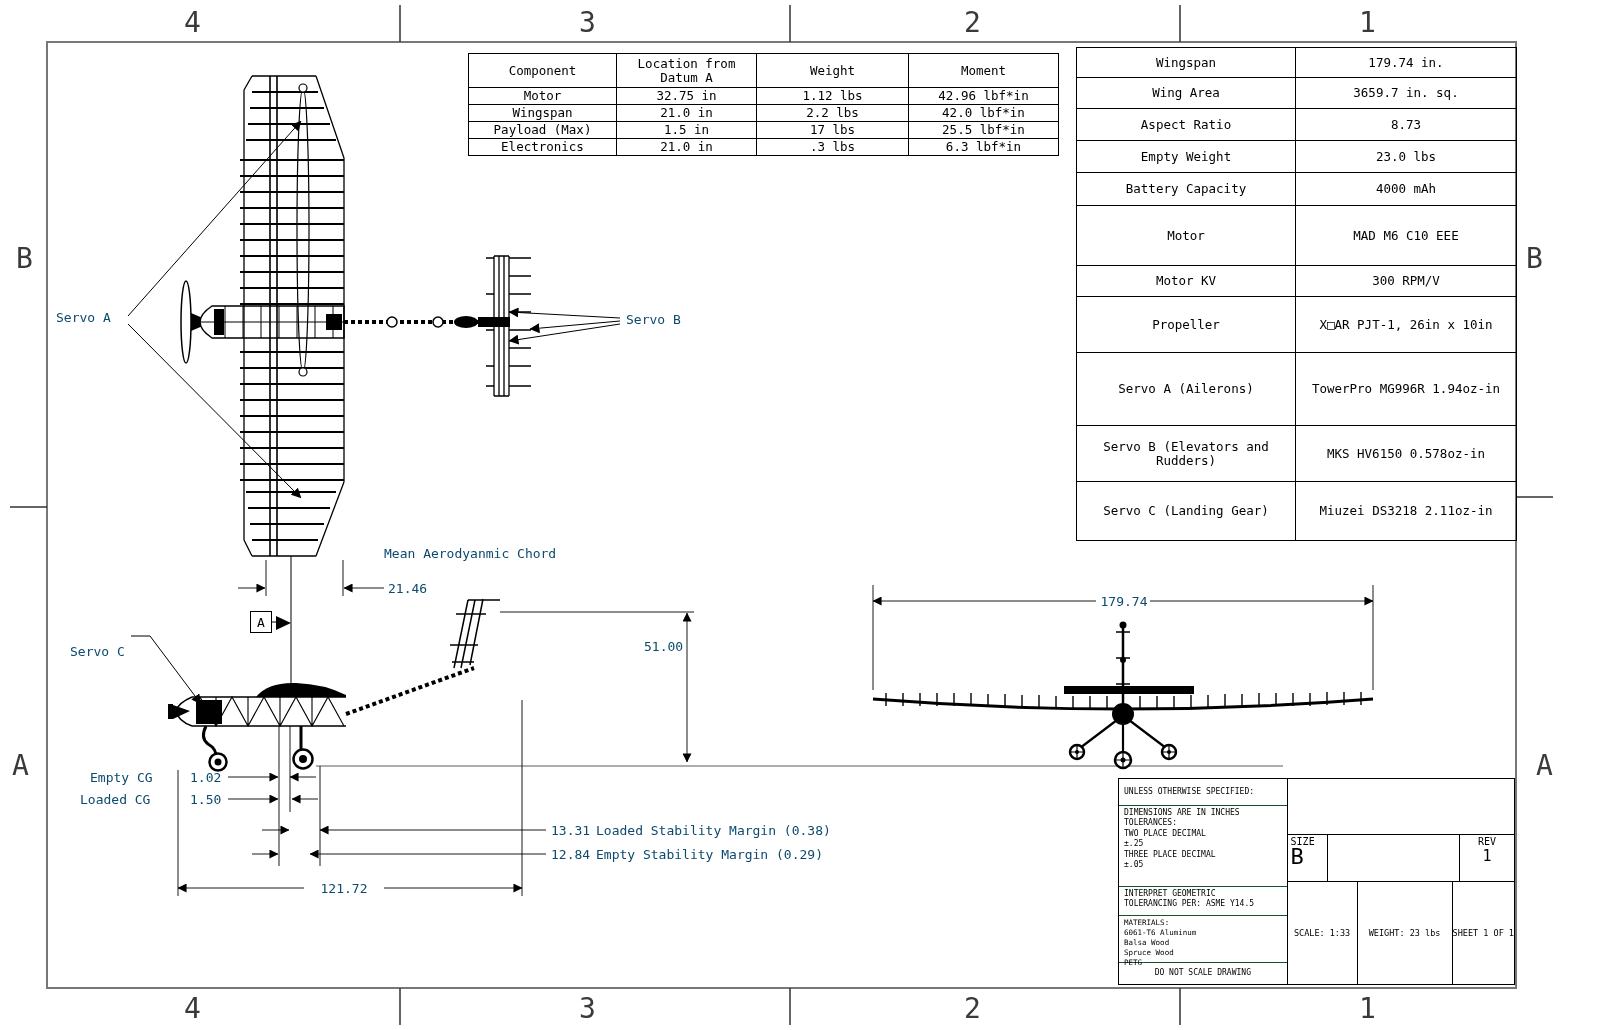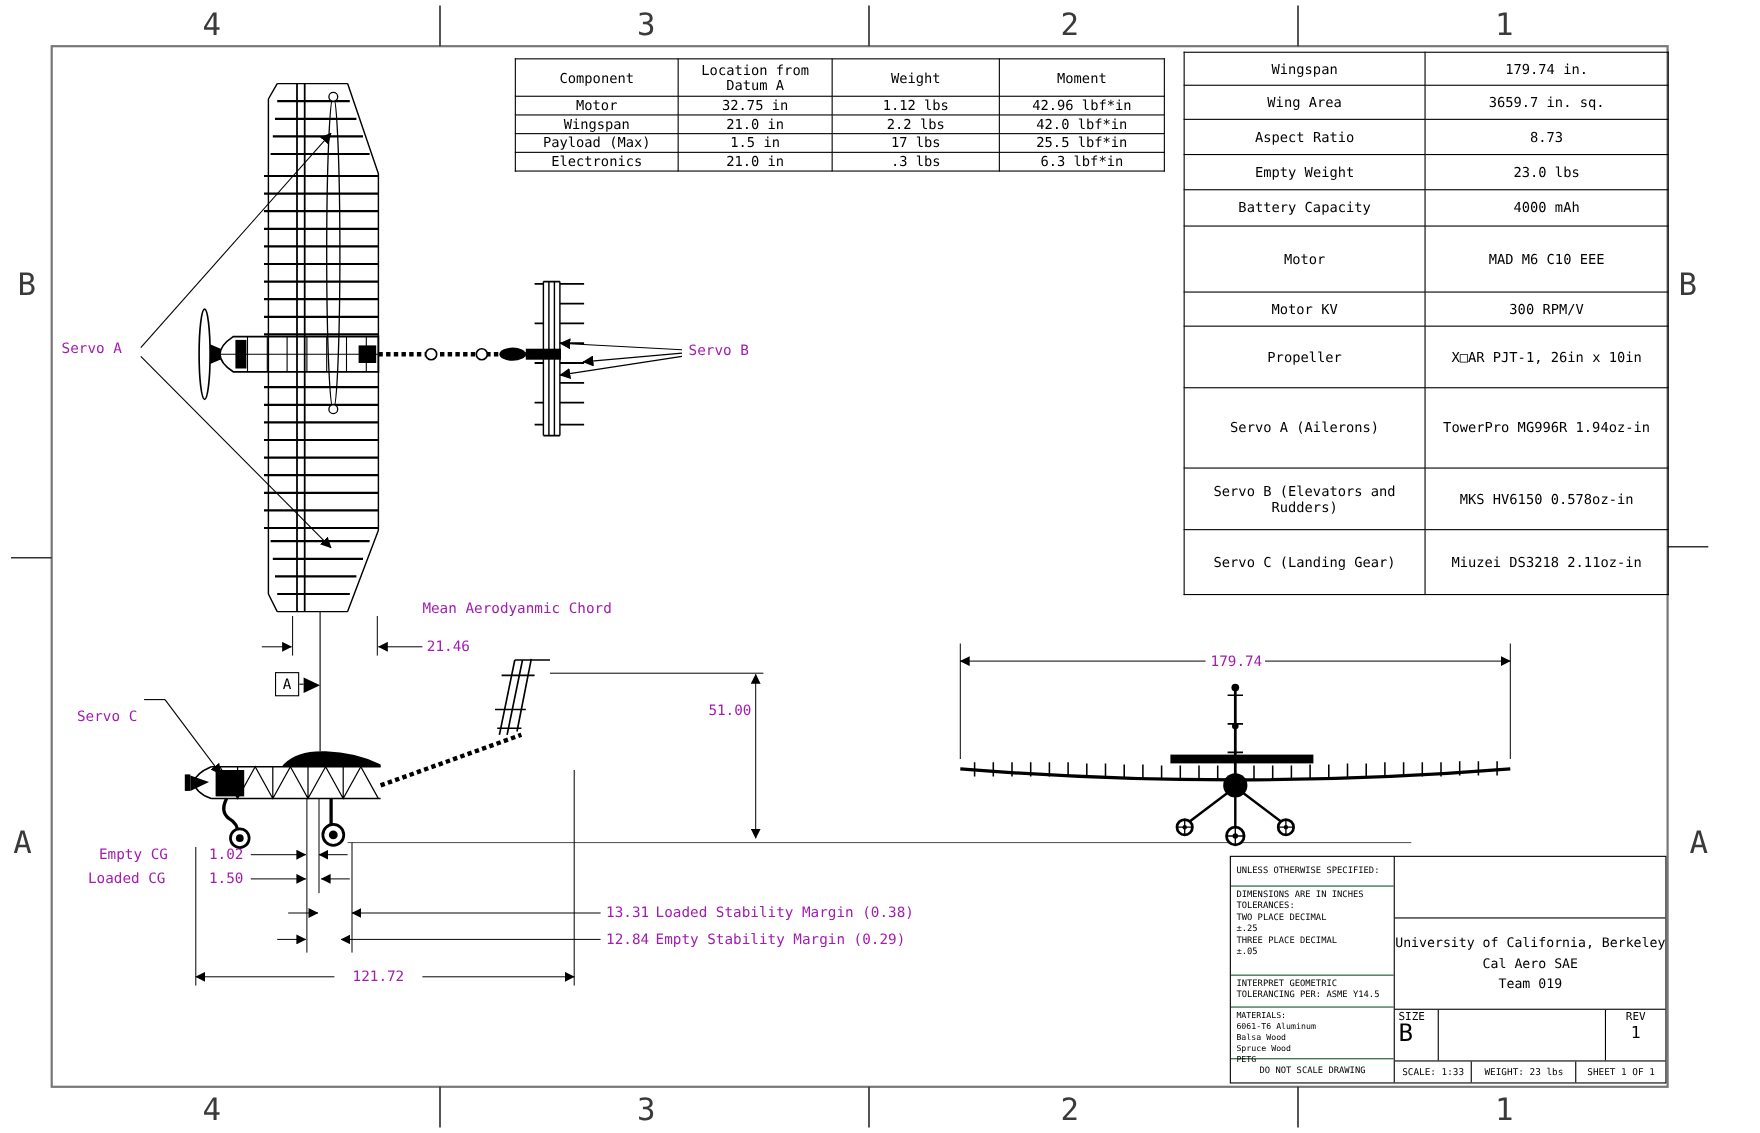--- a/index.html
+++ b/index.html
@@ -3,21 +3,21 @@
 <meta charset="utf-8">
 <style>
   * { margin:0; padding:0; box-sizing:border-box; }
   html,body { background:#fff; }
   .sheet {
     position:relative; width:1600px; height:1030px; background:#fff;
     font-family:"DejaVu Sans Mono", monospace; color:#000; overflow:hidden;
   }
   .art { position:absolute; left:0; top:0; }
   .zone { position:absolute; font-size:28px; color:#3a3a3a; }
-  .lbl { position:absolute; font-size:13px; white-space:nowrap; color:#a21caf; }
+  .lbl { position:absolute; font-size:13px; white-space:nowrap; color:#0c4a6e; }
   .lbl.center { text-align:center; }
   .datum-box {
     position:absolute; left:250px; top:611px; width:22px; height:22px;
     border:1.5px solid #000; background:#fff; font-size:13px;
     display:flex; align-items:center; justify-content:center;
   }
   
   table { border-collapse:collapse; table-layout:fixed; }
   td { border:1px solid #000; text-align:center; vertical-align:middle;
        font-size:12.5px; line-height:1.1; padding:0 2px; overflow:hidden; }
@@ -333,25 +333,20 @@
         <div>MATERIALS:</div>
         <div>6061-T6 Aluminum</div>
         <div>Balsa Wood</div>
         <div>Spruce Wood</div>
         <div>PETG</div>
       </div>
       <div style="height:21px;">DO NOT SCALE DRAWING</div>
     </div>
     <div class="tb-right">
       <div class="tb-r1"></div>
-      <div class="tb-r2">
-        <div>University of California, Berkeley</div>
-        <div>Cal Aero SAE</div>
-        <div>Team 019</div>
-      </div>
       <div class="tb-r3">
         <div class="tb-size">
           <div class="cap">SIZE</div>
           <div class="val">B</div>
         </div>
         <div class="tb-mid"></div>
         <div class="tb-rev">
           <div class="cap">REV</div>
           <div class="val">1</div>
         </div>

